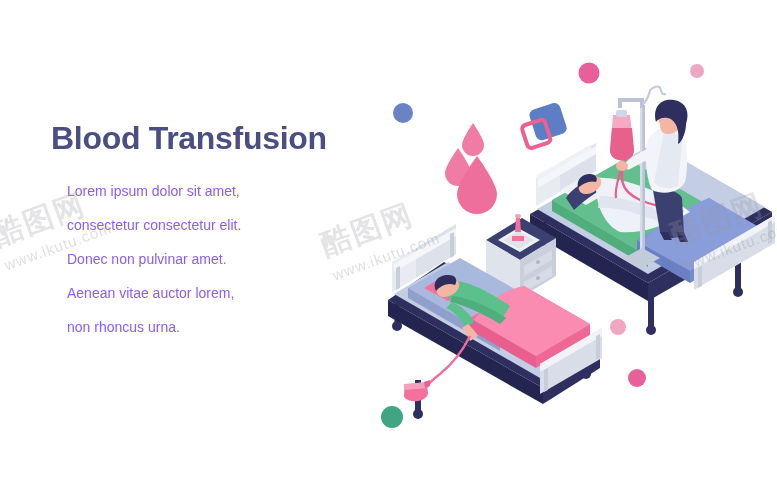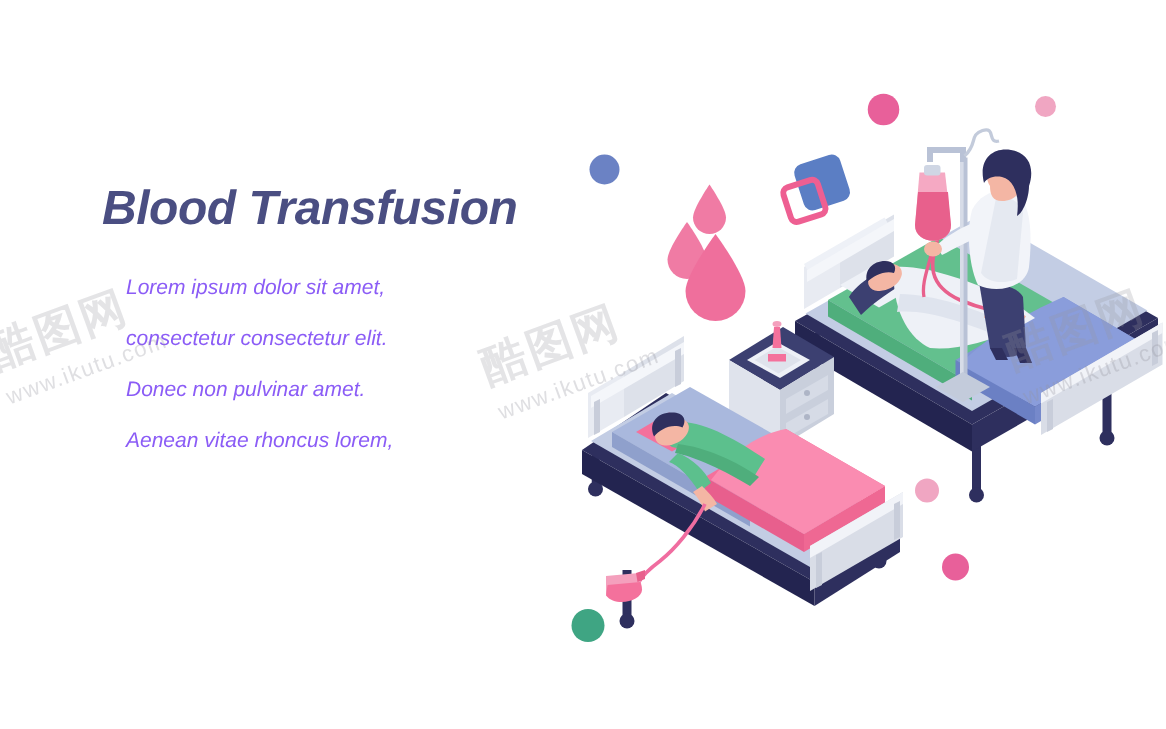--- a/index.html
+++ b/index.html
@@ -6,21 +6,21 @@
   body{
     width:777px;height:486px;
     background:#ffffff;
     font-family:"Liberation Sans", sans-serif;
     overflow:hidden;
     position:relative;
   }
   #stage{position:relative;width:777px;height:486px;background:#fff;overflow:hidden;}
 
   
-  .text-block{position:absolute;left:68px;top:118px;width:320px;font-style:italic;}
+  .text-block{position:absolute;left:51px;top:118px;width:320px;}
   .headline{
     font-family:"Liberation Sans", sans-serif;
     font-size:32px;
     font-weight:700;
     letter-spacing:-0.3px;
     color:#4a4e82;
     line-height:40px;
     margin:0 0 14px 0;
     white-space:nowrap;
   }
@@ -262,21 +262,22 @@
       </g>
     </g>
   </svg>
 
   <div class="text-block">
     <h1 class="headline">Blood Transfusion</h1>
     <div class="body-copy">
       <div>Lorem ipsum dolor sit amet,</div>
       <div>consectetur consectetur elit.</div>
       <div>Donec non pulvinar amet.</div>
-      <div>Aenean vitae rhoncus lorem,</div>
+      <div>Aenean vitae auctor lorem,</div>
+      <div>non rhoncus urna.</div>
     </div>
   </div>
 
   <div class="wm wm-a">
     <span class="cn">酷图网</span>
     <span class="url">www.ikutu.com</span>
   </div>
   <div class="wm wm-b">
     <span class="cn">酷图网</span>
     <span class="url">www.ikutu.com</span>

